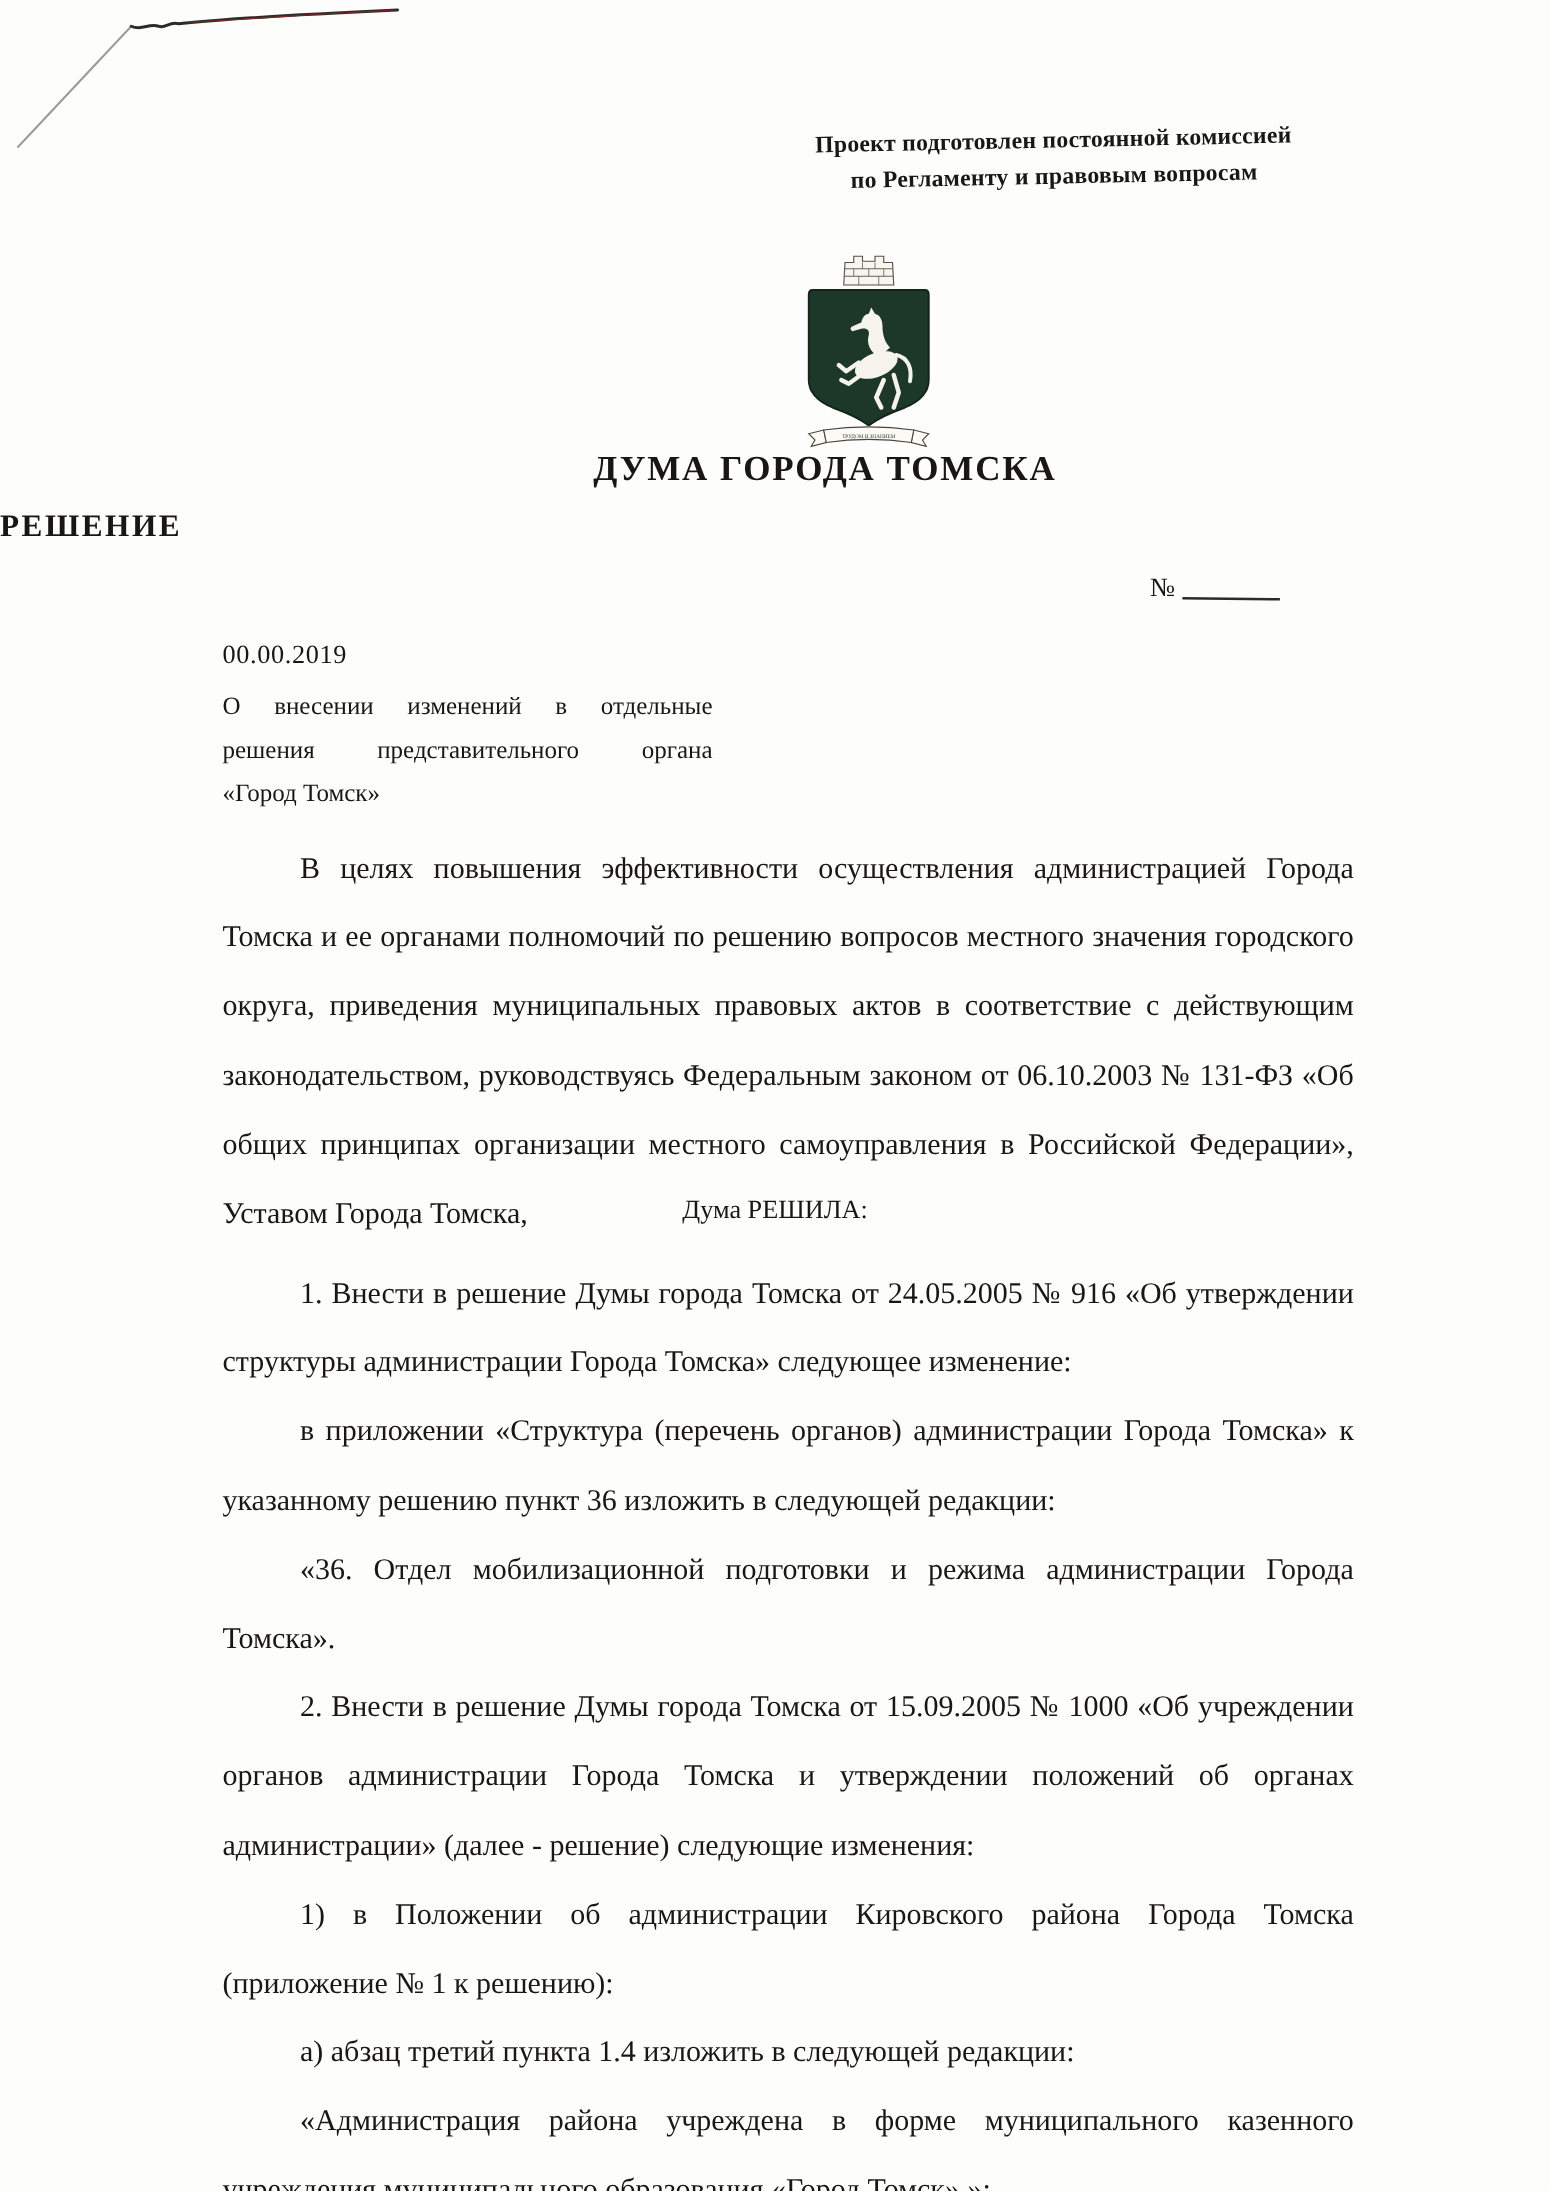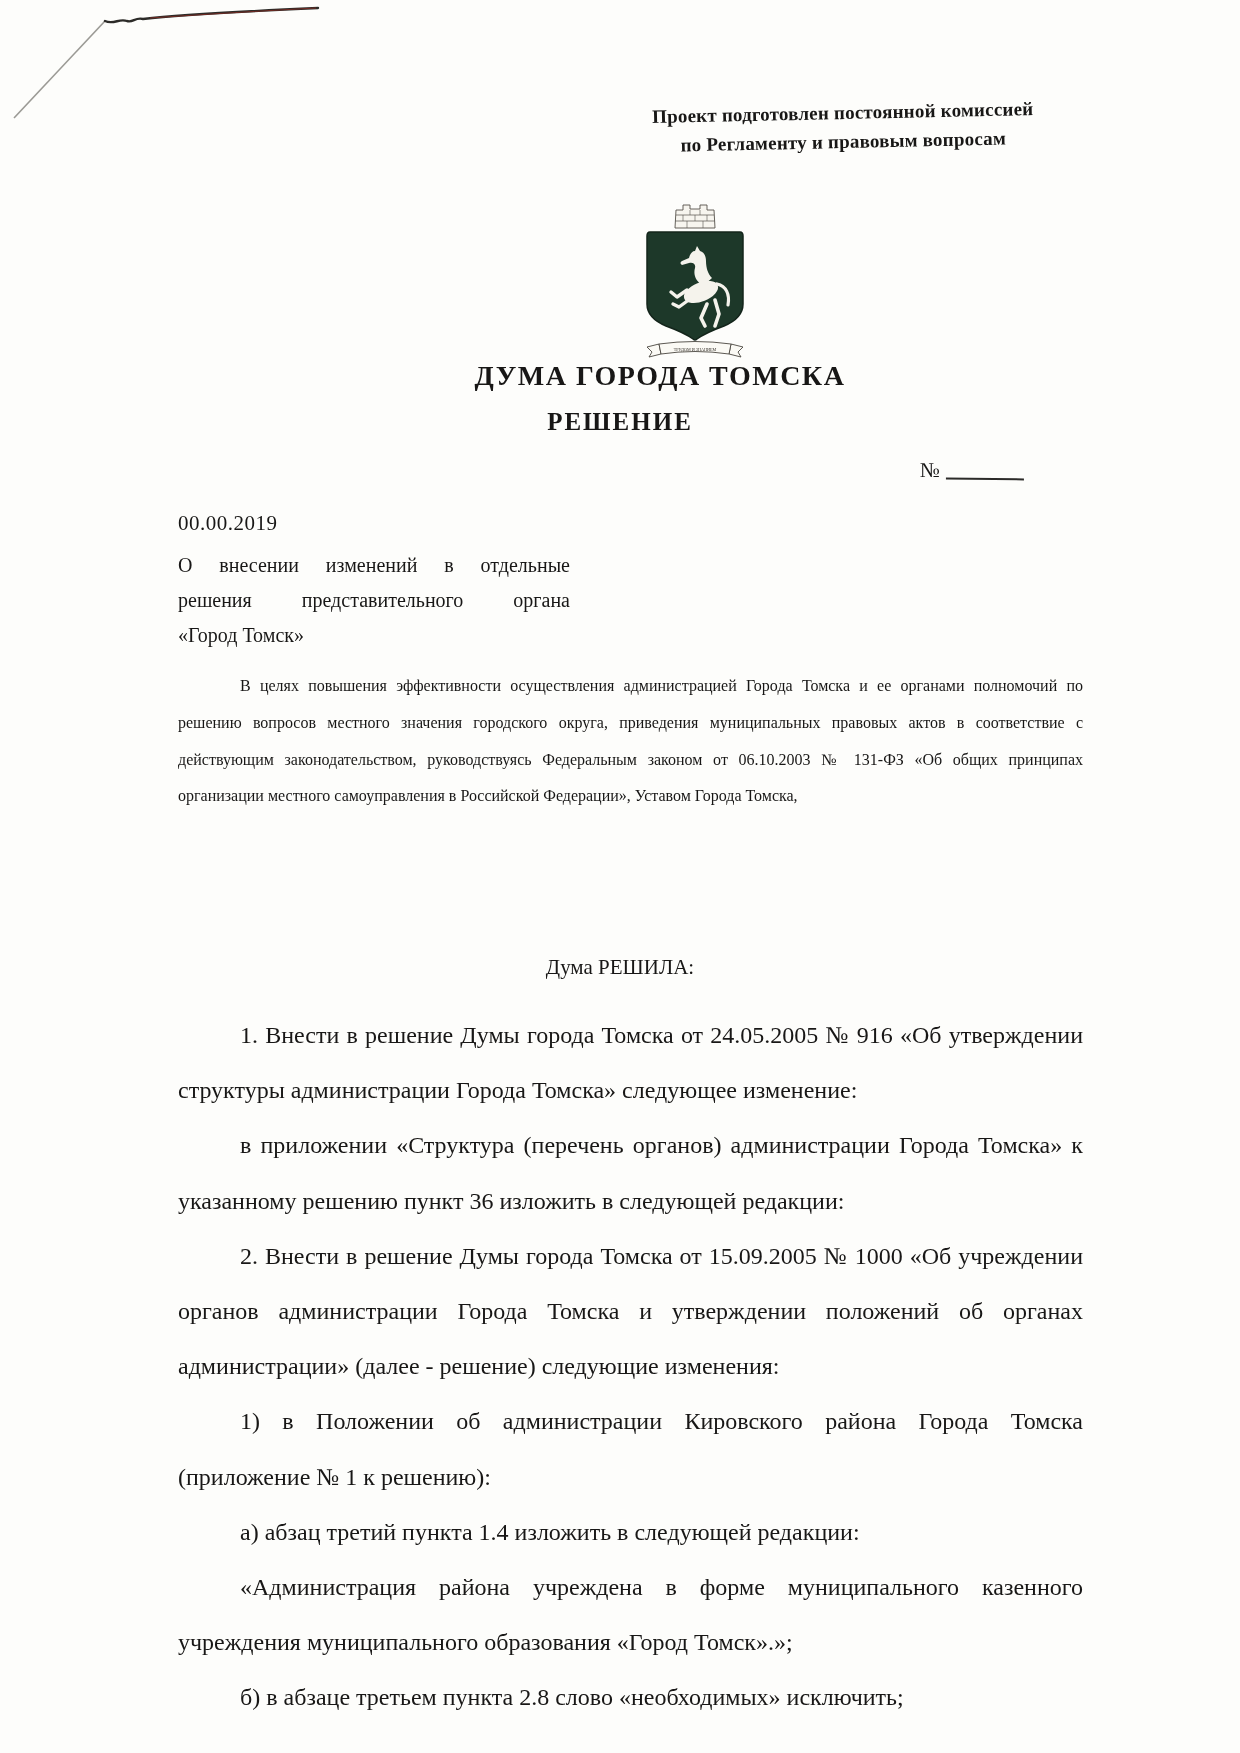--- a/index.html
+++ b/index.html
@@ -21,40 +21,40 @@
     letter-spacing:.2px;
   }
   
   .emblem{position:absolute;left:645px;top:198px;width:100px;height:166px;}
   
   .org-title{
     position:absolute;top:360px;left:0;width:1240px;text-align:center;
     font-weight:bold;font-size:28px;letter-spacing:1.5px;margin-left:40px;
   }
   .doc-type{
-    position:absolute;top:408px;left:0;width:1240px;text-align:center;
+    position:absolute;top:408px;left:0;width:1240px;
     font-weight:bold;font-size:25px;letter-spacing:2px;
   }
   
   .number-line{position:absolute;top:458px;left:920px;font-size:21px;}
   .number-blank{
     display:inline-block;width:78px;border-bottom:2px solid #2c2b29;
     transform:translateY(3px) rotate(.6deg);height:14px;margin-left:6px;
   }
   
   .doc-date{position:absolute;top:511px;left:178px;font-size:21px;letter-spacing:.5px;}
   
   .subject{position:absolute;top:548px;left:178px;width:392px;
     font-weight:normal;font-size:20px;line-height:1.75;}
   .subject .subject-line{text-align:justify;text-align-last:justify;}
   .subject .subject-line:last-child{text-align-last:left;}
   
   .preamble{
     position:absolute;top:668px;left:178px;width:905px;
-    font-size:16px;line-height:2.3;text-align:justify;text-indent:62px;
+    font-size:24px;line-height:2.3;text-align:justify;text-indent:62px;
   }
   .resolution-heading{
     position:absolute;top:955px;left:0;width:1240px;text-align:center;font-size:21px;
   }
   .body-paragraphs{
     position:absolute;top:1008px;left:178px;width:905px;
     font-size:24px;line-height:2.3;
   }
   .body-paragraphs p{
     margin:0;text-align:justify;text-indent:62px;
@@ -125,20 +125,21 @@
     </div>
 
   <div class="preamble">В целях повышения эффективности осуществления администрацией Города Томска и ее органами полномочий по решению вопросов местного значения городского округа, приведения муниципальных правовых актов в соответствие с действующим законодательством, руководствуясь Федеральным законом от 06.10.2003 № 131-ФЗ «Об общих принципах организации местного самоуправления в Российской Федерации», Уставом Города Томска,</div>
 
   <div class="resolution-heading">Дума РЕШИЛА:</div>
 
   <div class="body-paragraphs">
 
   <p>1. Внести в решение Думы города Томска от 24.05.2005 № 916 «Об утверждении структуры администрации Города Томска» следующее изменение:</p>
       <p>в приложении «Структура (перечень органов) администрации Города Томска» к указанному решению пункт 36 изложить в следующей редакции:</p>
+      <p>«36. Отдел мобилизационной подготовки и режима администрации Города Томска».</p>
       <p>2. Внести в решение Думы города Томска от 15.09.2005 № 1000 «Об учреждении органов администрации Города Томска и утверждении положений об органах администрации» (далее - решение) следующие изменения:</p>
       <p>1) в Положении об администрации Кировского района Города Томска (приложение № 1 к решению):</p>
       <p>а) абзац третий пункта 1.4 изложить в следующей редакции:</p>
       <p>«Администрация района учреждена в форме муниципального казенного учреждения муниципального образования «Город Томск».»;</p>
       <p>б) в абзаце третьем пункта 2.8 слово «необходимых» исключить;</p>
     </div>
 
 </div>
 
 </body></html>

